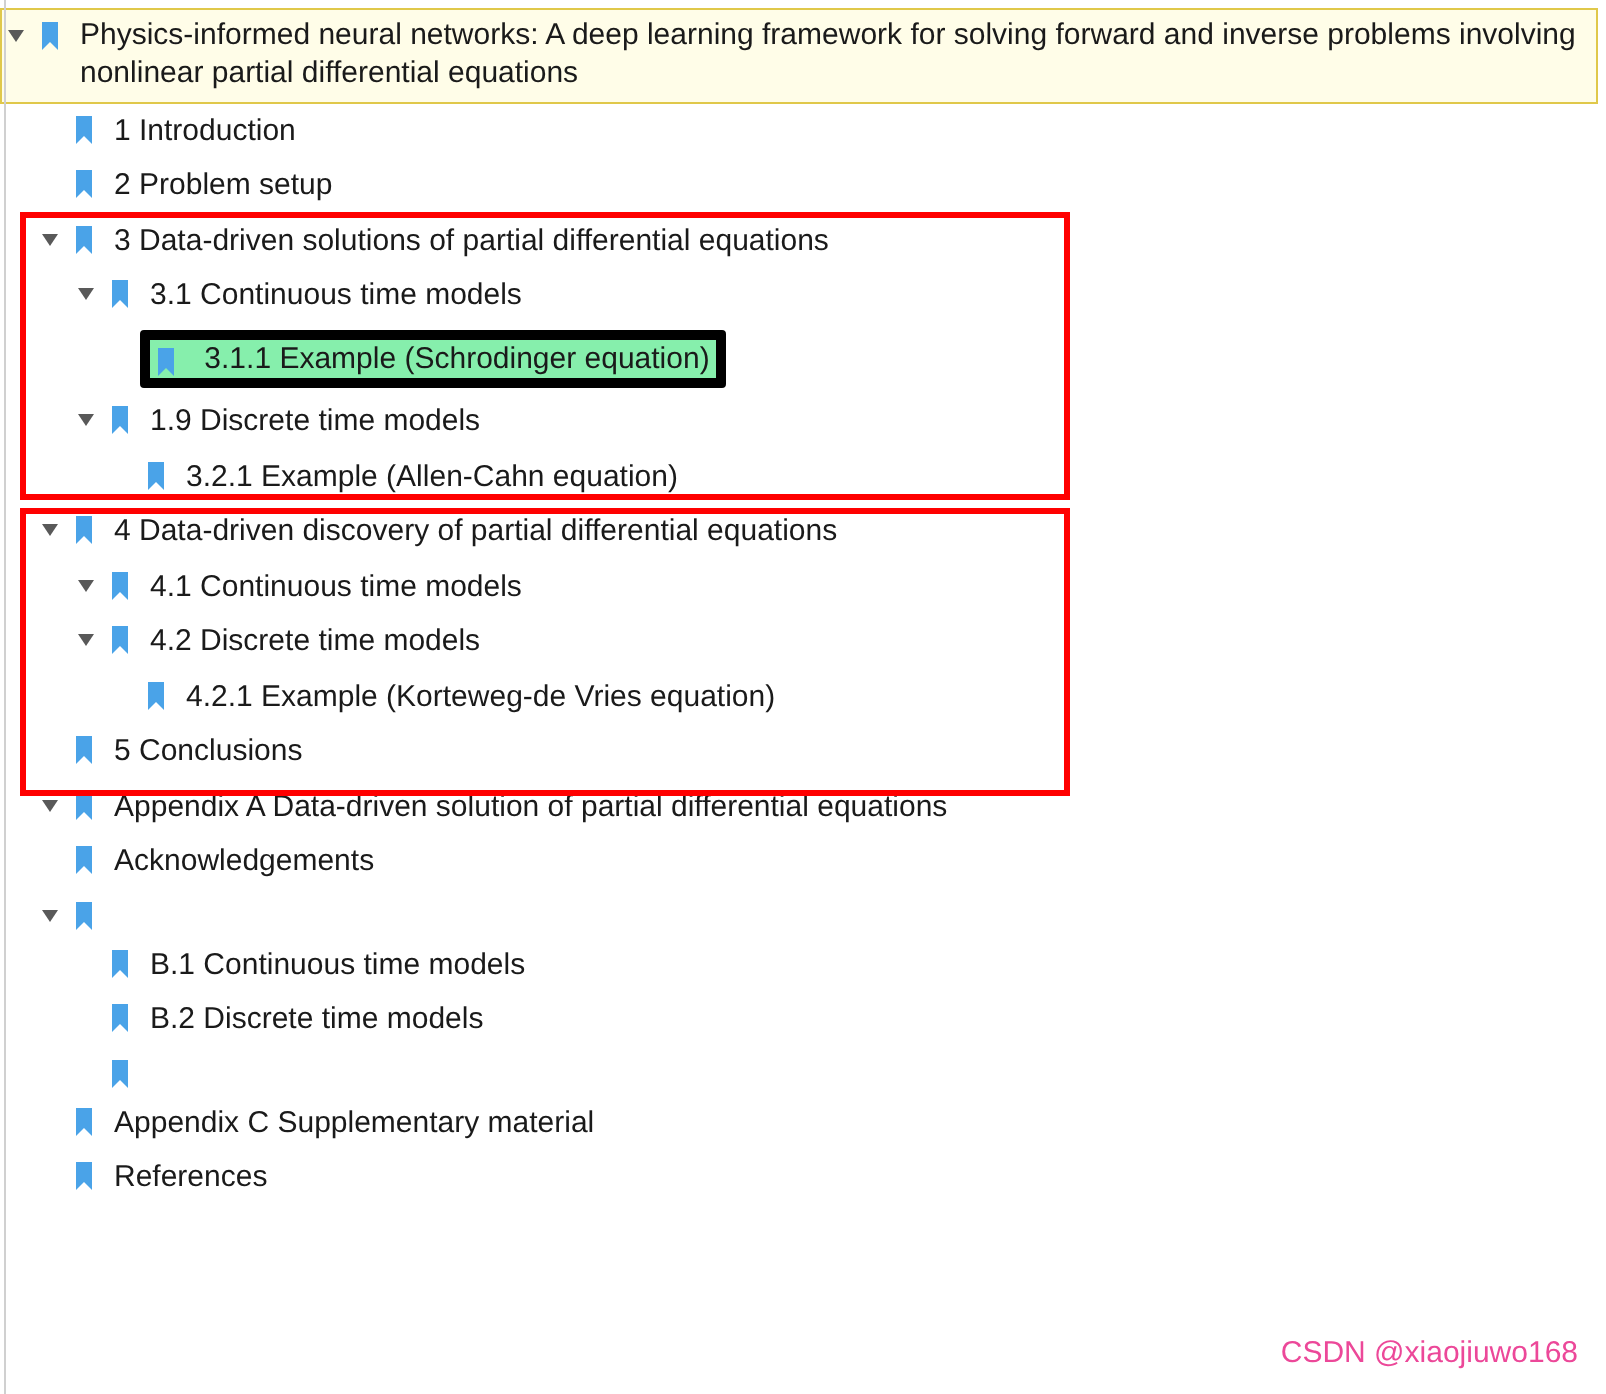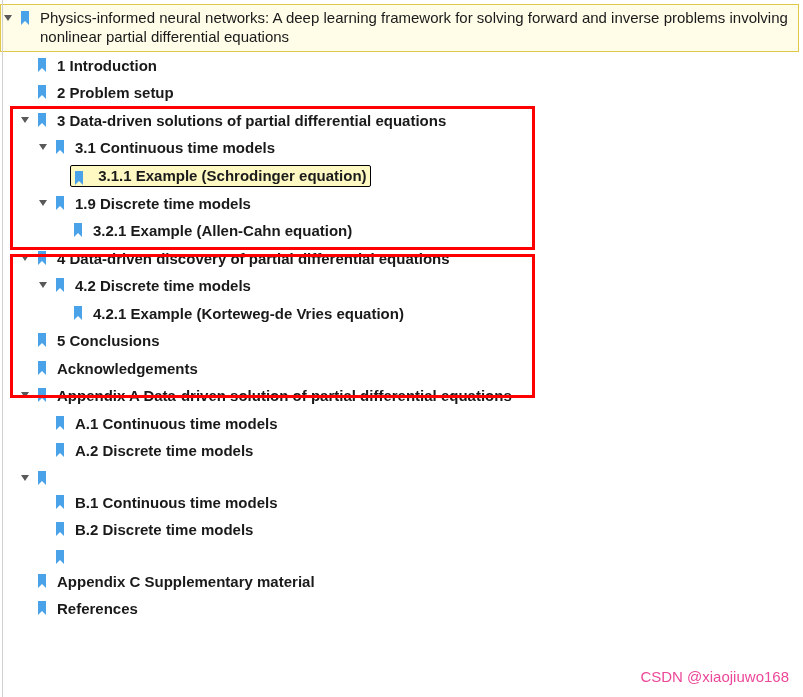--- a/index.html
+++ b/index.html
@@ -52,28 +52,27 @@
       border: 1px solid #e0c84a;
       background: #fffde8;
       padding: 3px 4px 3px 0;
       margin-right: 4px;
     }
     .root-row .label {
       font-size: 15px;
       line-height: 1.25;
     }
     .selected {
-      border: 1px solid #000000;
-      background: #fef9c3;
+      border: 5px solid #000000;
+      background: #86efac;
       border-radius: 2px;
       display: inline-block;
     }
     .children {
       padding-left: 18px;
-      font-weight: bold;
     }
     .highlight-box {
       position: absolute;
       border: 3px solid #ff0000;
       pointer-events: none;
       z-index: 10;
     }
     .watermark {
       position: absolute;
       bottom: 12px;
@@ -220,20 +219,33 @@
         <span class="expander">
           <svg width="10" height="10" viewBox="0 0 10 10">
               <path d="M1 2 L9 2 L5 8 Z" fill="#595959"></path>
             </svg>
         </span>
         <span class="bookmark-icon">
           <svg width="12" height="14" viewBox="0 0 12 14">
               <path d="M2 0 H10 V14 L6 10 L2 14 Z" fill="#4aa3e8"></path>
             </svg>
         </span>
+        <span class="label">4.1 Continuous time models</span>
+      </div>
+      <div class="node-row">
+        <span class="expander">
+          <svg width="10" height="10" viewBox="0 0 10 10">
+              <path d="M1 2 L9 2 L5 8 Z" fill="#595959"></path>
+            </svg>
+        </span>
+        <span class="bookmark-icon">
+          <svg width="12" height="14" viewBox="0 0 12 14">
+              <path d="M2 0 H10 V14 L6 10 L2 14 Z" fill="#4aa3e8"></path>
+            </svg>
+        </span>
         <span class="label">4.2 Discrete time models</span>
       </div>
       <div class="children">
         <div class="node-row">
           <span class="expander"></span>
           <span class="bookmark-icon">
             <svg width="12" height="14" viewBox="0 0 12 14">
                 <path d="M2 0 H10 V14 L6 10 L2 14 Z" fill="#4aa3e8"></path>
               </svg>
           </span>
@@ -246,61 +258,41 @@
       <span class="expander"></span>
       <span class="bookmark-icon">
         <svg width="12" height="14" viewBox="0 0 12 14">
             <path d="M2 0 H10 V14 L6 10 L2 14 Z" fill="#4aa3e8"></path>
           </svg>
       </span>
       <span class="label">5 Conclusions</span>
     </div>
 
     <div class="node-row">
-      <span class="expander"></span>
-      <span class="bookmark-icon">
-        <svg width="12" height="14" viewBox="0 0 12 14">
-            <path d="M2 0 H10 V14 L6 10 L2 14 Z" fill="#4aa3e8"></path>
-          </svg>
-      </span>
-      <span class="label">Acknowledgements</span>
-    </div>
-
-    <div class="node-row">
       <span class="expander">
         <svg width="10" height="10" viewBox="0 0 10 10">
             <path d="M1 2 L9 2 L5 8 Z" fill="#595959"></path>
           </svg>
       </span>
       <span class="bookmark-icon">
         <svg width="12" height="14" viewBox="0 0 12 14">
             <path d="M2 0 H10 V14 L6 10 L2 14 Z" fill="#4aa3e8"></path>
           </svg>
       </span>
       <span class="label">Appendix A Data-driven solution of partial differential equations</span>
     </div>
-    <div class="children">
-      <div class="node-row">
-        <span class="expander"></span>
-        <span class="bookmark-icon">
-          <svg width="12" height="14" viewBox="0 0 12 14">
-              <path d="M2 0 H10 V14 L6 10 L2 14 Z" fill="#4aa3e8"></path>
-            </svg>
-        </span>
-        <span class="label">A.1 Continuous time models</span>
-      </div>
-      <div class="node-row">
-        <span class="expander"></span>
-        <span class="bookmark-icon">
-          <svg width="12" height="14" viewBox="0 0 12 14">
-              <path d="M2 0 H10 V14 L6 10 L2 14 Z" fill="#4aa3e8"></path>
-            </svg>
-        </span>
-        <span class="label">A.2 Discrete time models</span>
-      </div>
+
+    <div class="node-row">
+      <span class="expander"></span>
+      <span class="bookmark-icon">
+        <svg width="12" height="14" viewBox="0 0 12 14">
+            <path d="M2 0 H10 V14 L6 10 L2 14 Z" fill="#4aa3e8"></path>
+          </svg>
+      </span>
+      <span class="label">Acknowledgements</span>
     </div>
 
     <div class="node-row">
       <span class="expander">
         <svg width="10" height="10" viewBox="0 0 10 10">
             <path d="M1 2 L9 2 L5 8 Z" fill="#595959"></path>
           </svg>
       </span>
       <span class="bookmark-icon">
         <svg width="12" height="14" viewBox="0 0 12 14">

